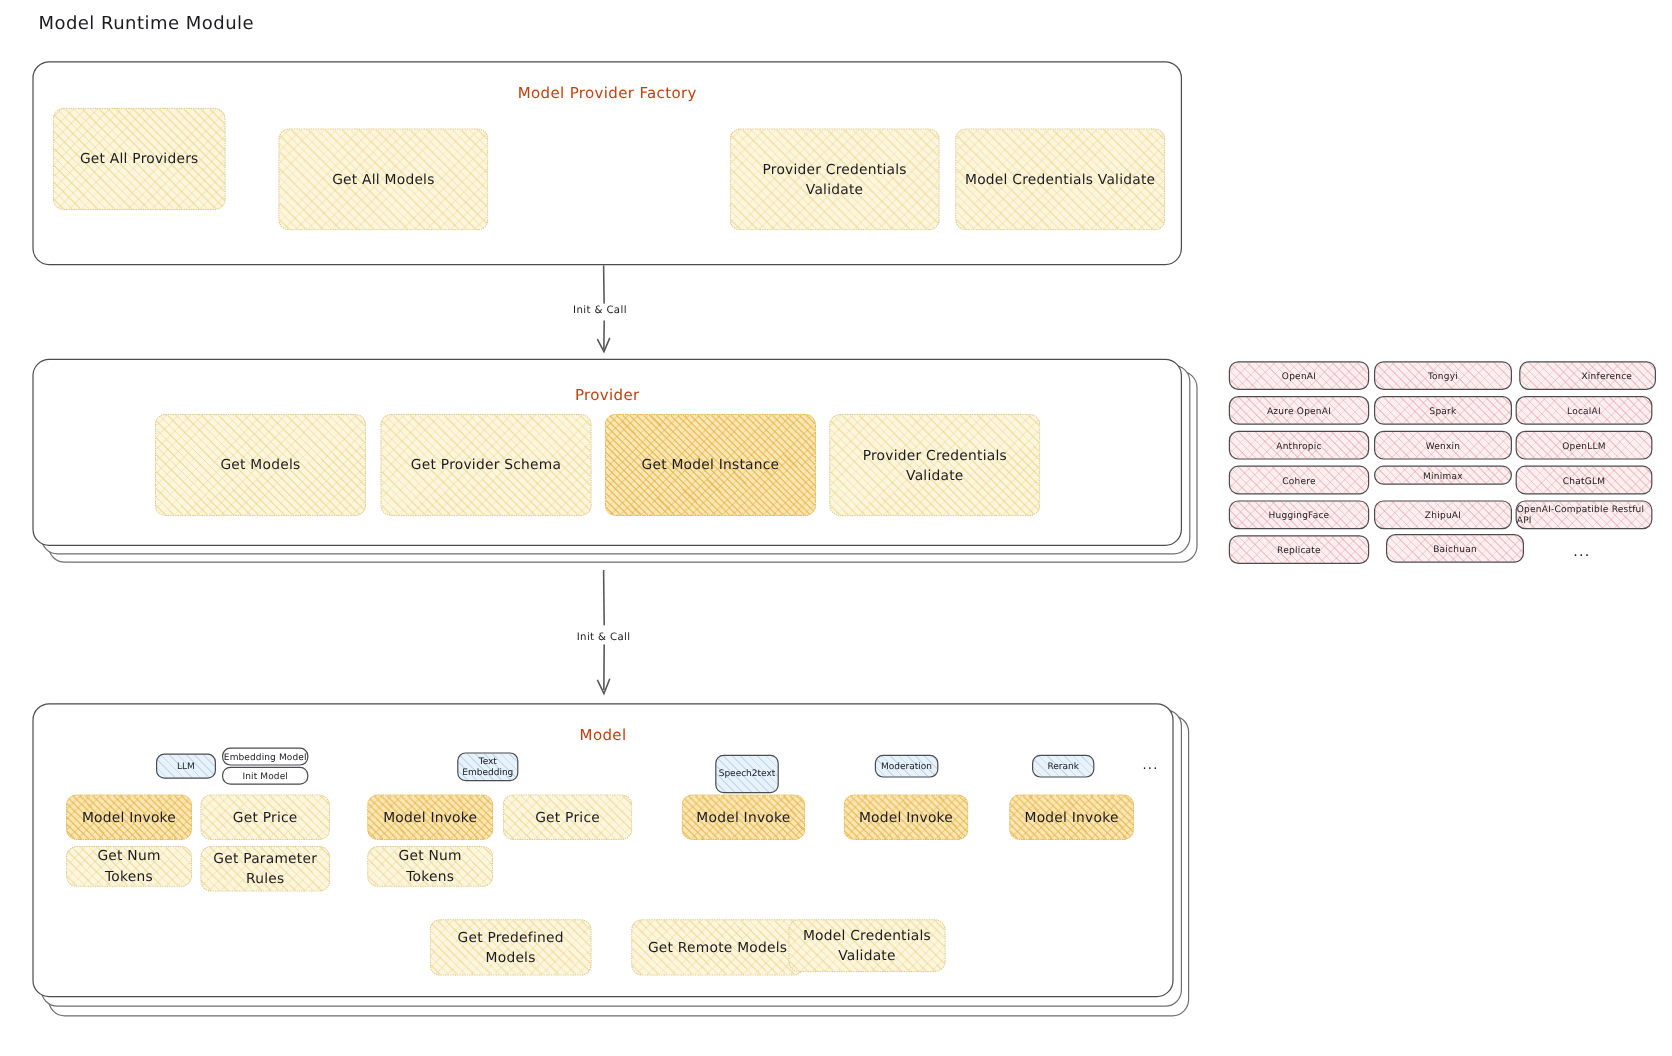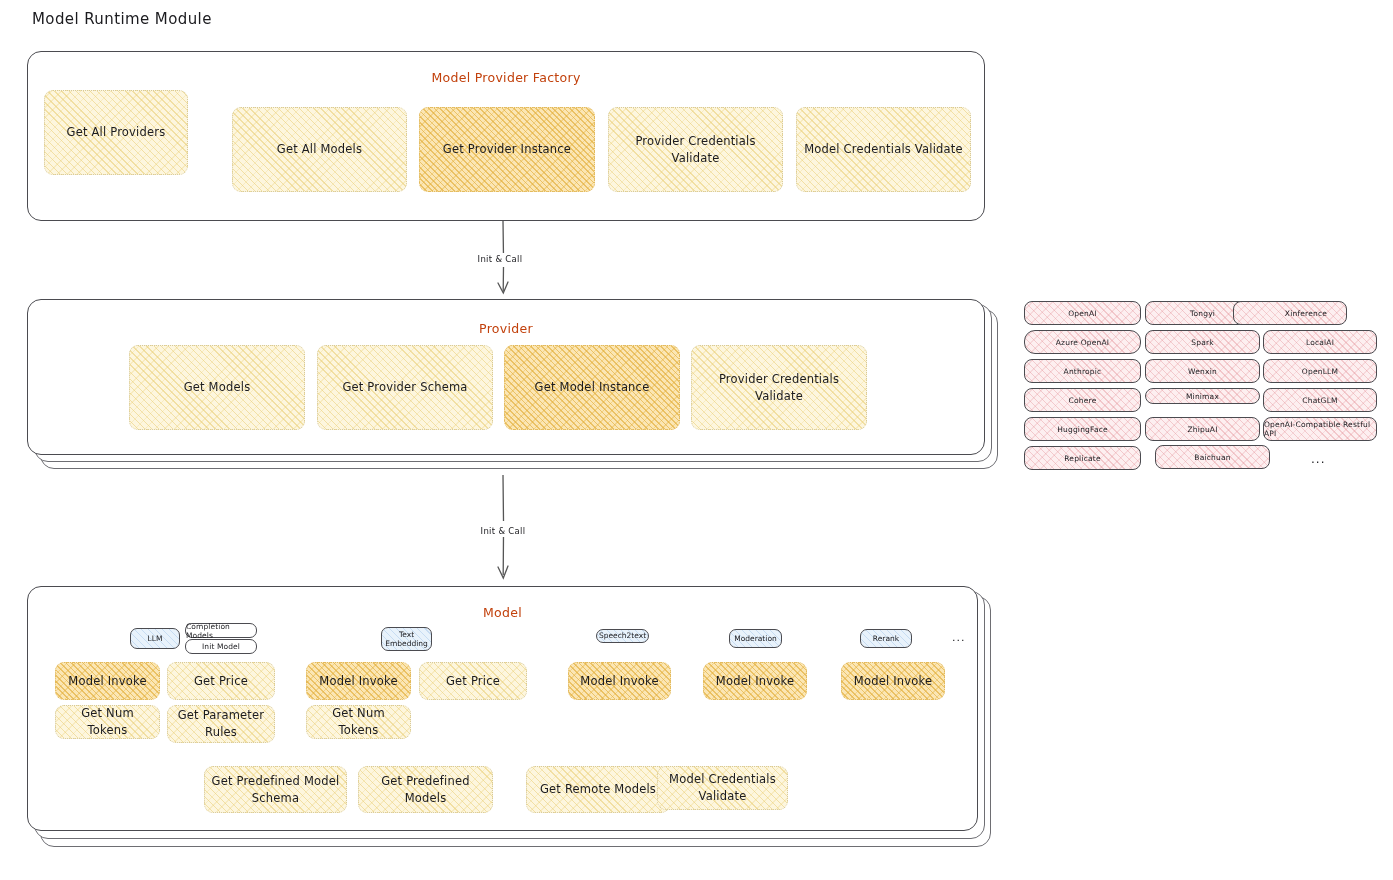--- a/index.html
+++ b/index.html
@@ -124,23 +124,20 @@
   <div class="panel" style="left:27px;top:51px;width:958px;height:170px;">
   </div>
   <div class="panel-title" style="left:27px;top:70px;width:958px;">Model Provider Factory</div>
 
   <div class="ybox" style="left:44px;top:90px;width:144px;height:85px;text-align:right;">
     <span>Get All Providers</span>
   </div>
   <div class="ybox" style="left:232px;top:107px;width:175px;height:85px;">
     <span>Get All Models</span>
   </div>
-  <div class="ybox strong" style="left:419px;top:107px;width:176px;height:85px;">
-    <span>Get Provider Instance</span>
-  </div>
   <div class="ybox" style="left:608px;top:107px;width:175px;height:85px;">
     <span>Provider Credentials Validate</span>
   </div>
   <div class="ybox" style="left:796px;top:107px;width:175px;height:85px;">
     <span>Model Credentials Validate</span>
   </div>
 
   <div class="arrow-wrap" style="left:460px;top:221px;width:90px;height:80px;">
     <svg width="90" height="80" viewBox="0 0 90 80">
       <path d="M43 0 L43.5 36 M43.5 46 L43.2 70" stroke="#555" stroke-width="1.3" fill="none"></path>
@@ -163,21 +160,21 @@
   <div class="ybox strong" style="left:504px;top:345px;width:176px;height:85px;">
     <span>Get Model Instance</span>
   </div>
   <div class="ybox" style="left:691px;top:345px;width:176px;height:85px;">
     <span>Provider Credentials Validate</span>
   </div>
 
   <div class="ptag" style="left:1024px;top:301px;width:117px;height:24px;">
     <span>OpenAI</span>
     </div>
-  <div class="ptag" style="left:1024px;top:330px;width:117px;height:24px;border-radius:11px;">
+  <div class="ptag" style="left:1024px;top:330px;width:117px;height:24px;">
     <span>Azure OpenAI</span>
     </div>
   <div class="ptag" style="left:1024px;top:359px;width:117px;height:24px;">
     <span>Anthropic</span>
     </div>
   <div class="ptag" style="left:1024px;top:388px;width:117px;height:24px;">
     <span>Cohere</span>
     </div>
   <div class="ptag" style="left:1024px;top:417px;width:117px;height:24px;">
     <span>HuggingFace</span>
@@ -198,21 +195,21 @@
   <div class="ptag" style="left:1145px;top:388px;width:115px;height:16px;">
     <span>Minimax</span>
     </div>
   <div class="ptag" style="left:1145px;top:417px;width:115px;height:24px;">
     <span>ZhipuAI</span>
     </div>
   <div class="ptag" style="left:1155px;top:445px;width:115px;height:24px;">
     <span>Baichuan</span>
     </div>
 
-  <div class="ptag" style="left:1233px;top:301px;width:114px;height:24px;padding-left:32px;">
+  <div class="ptag" style="left:1266px;top:301px;width:114px;height:24px;padding-left:32px;">
     <span>Xinference</span>
     </div>
   <div class="ptag" style="left:1263px;top:330px;width:114px;height:24px;">
     <span>LocalAI</span>
     </div>
   <div class="ptag" style="left:1263px;top:359px;width:114px;height:24px;">
     <span>OpenLLM</span>
     </div>
   <div class="ptag" style="left:1263px;top:388px;width:114px;height:24px;">
     <span>ChatGLM</span>
@@ -232,21 +229,21 @@
 
   <div class="panel-shadow" style="left:40px;top:596px;width:951px;height:251px;"></div>
   <div class="panel-shadow" style="left:34px;top:591px;width:951px;height:248px;"></div>
   <div class="panel" style="left:27px;top:586px;width:951px;height:245px;"></div>
   <div class="panel-title" style="left:27px;top:605px;width:951px;">Model</div>
 
   <div class="bbadge" style="left:130px;top:628px;width:50px;height:21px;">
     <span>LLM</span>
   </div>
   <div class="wbadge" style="left:185px;top:623px;width:72px;height:15px;">
-    <span>Completion Models</span>
+    <span>Embedding Model</span>
   </div>
   <div class="wbadge" style="left:185px;top:639px;width:72px;height:15px;">
     <span>Init Model</span>
   </div>
   <div class="ybox strong" style="left:55px;top:662px;width:105px;height:38px;">
     <span>Model Invoke</span>
   </div>
   <div class="ybox" style="left:167px;top:662px;width:108px;height:38px;">
     <span>Get Price</span>
   </div>
@@ -263,21 +260,21 @@
   <div class="ybox strong" style="left:306px;top:662px;width:105px;height:38px;">
     <span>Model Invoke</span>
   </div>
   <div class="ybox" style="left:419px;top:662px;width:108px;height:38px;">
     <span>Get Price</span>
   </div>
   <div class="ybox" style="left:306px;top:705px;width:105px;height:34px;">
     <span>Get Num Tokens</span>
   </div>
 
-  <div class="bbadge" style="left:596px;top:629px;width:53px;height:14px;">
+  <div class="bbadge" style="left:596px;top:629px;width:53px;height:32px;">
     <span>Speech2text</span>
   </div>
   <div class="ybox strong" style="left:568px;top:662px;width:103px;height:38px;">
     <span>Model Invoke</span>
   </div>
 
   <div class="bbadge" style="left:729px;top:629px;width:53px;height:19px;">
     <span>Moderation</span>
   </div>
   <div class="ybox strong" style="left:703px;top:662px;width:104px;height:38px;">
@@ -285,23 +282,20 @@
   </div>
 
   <div class="bbadge" style="left:860px;top:629px;width:52px;height:19px;">
     <span>Rerank</span>
   </div>
   <div class="ybox strong" style="left:841px;top:662px;width:104px;height:38px;">
     <span>Model Invoke</span>
   </div>
   <div class="ellipsis" style="left:952px;top:631px;font-size:11px;">...</div>
 
-  <div class="ybox" style="left:204px;top:766px;width:143px;height:47px;">
-    <span>Get Predefined Model Schema</span>
-  </div>
   <div class="ybox" style="left:358px;top:766px;width:135px;height:47px;">
     <span>Get Predefined Models</span>
   </div>
   <div class="ybox" style="left:526px;top:766px;width:144px;height:47px;">
     <span>Get Remote Models</span>
   </div>
   <div class="ybox" style="left:657px;top:766px;width:131px;height:44px;">
     <span>Model Credentials Validate</span>
   </div>
 

